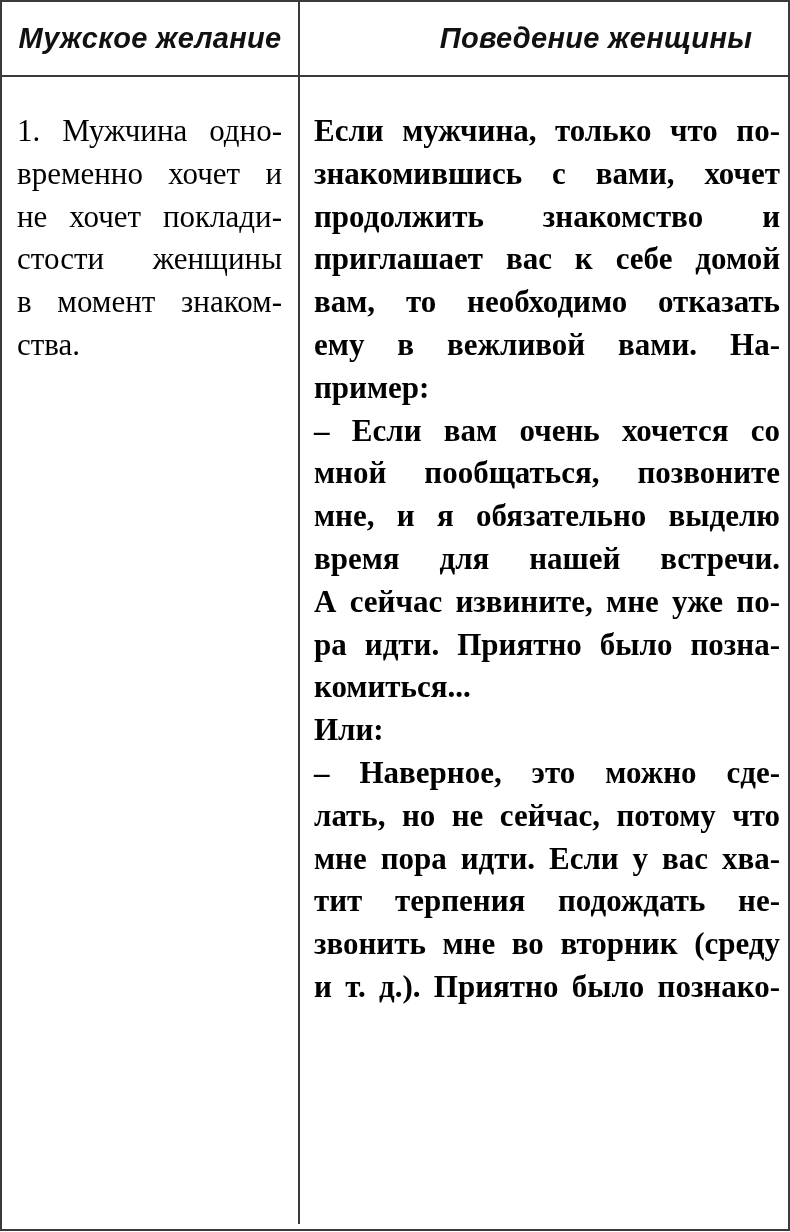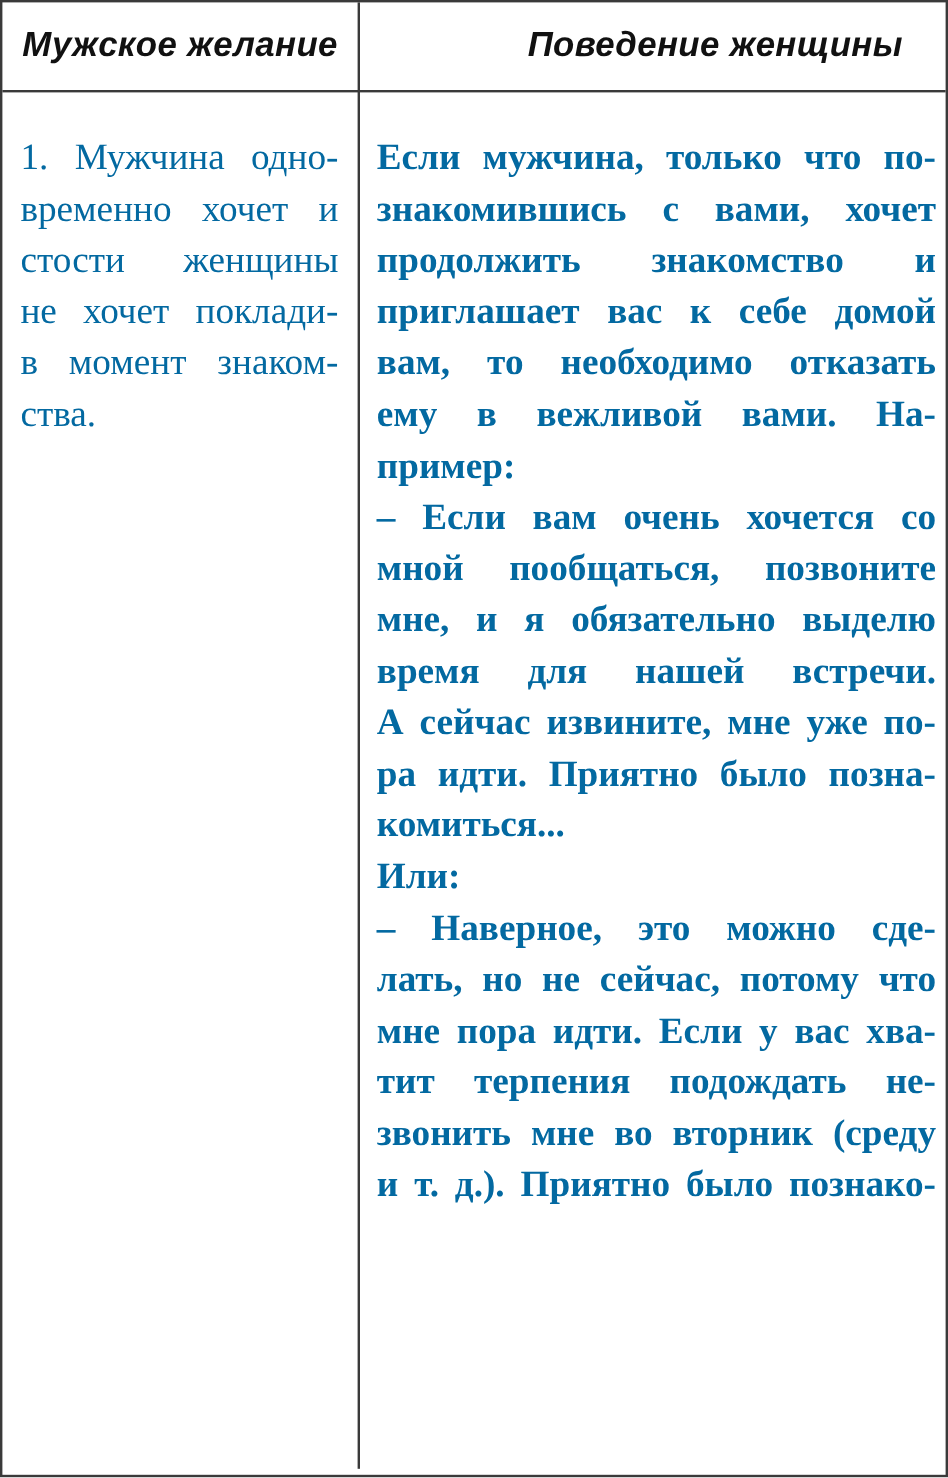--- a/index.html
+++ b/index.html
@@ -59,21 +59,21 @@
     .header-right {
       left: 314px;
       width: 560px;
     }
     .cell {
       position: absolute;
       top: 108px;
       font-family: "Liberation Serif", serif;
       font-size: 31px;
       line-height: 42.8px;
-      color: #0369a1;
+      color: #000000;
     }
     .cell-left {
       left: 15px;
       width: 265px;
     }
     .cell-right {
       left: 312px;
       width: 466px;
       font-weight: bold;
     }
@@ -93,22 +93,22 @@
 <div class="table">
   <div class="header-row">
     <div class="header-cell header-left">Мужское желание</div>
     <div class="header-cell header-right">Поведение женщины</div>
   </div>
   <div class="col-divider"></div>
 
   <div class="cell cell-left">
     <span class="line justify">1. Мужчина одно-</span>
     <span class="line justify">временно хочет и</span>
+    <span class="line justify">не хочет поклади-</span>
     <span class="line justify">стости женщины</span>
-    <span class="line justify">не хочет поклади-</span>
     <span class="line justify">в момент знаком-</span>
     <span class="line">ства.</span>
   </div>
 
   <div class="cell cell-right">
     <span class="line justify">Если мужчина, только что по-</span>
     <span class="line justify">знакомившись с вами, хочет</span>
     <span class="line justify">продолжить знакомство и</span>
     <span class="line justify">приглашает вас к себе домой</span>
     <span class="line justify">вам, то необходимо отказать</span>

